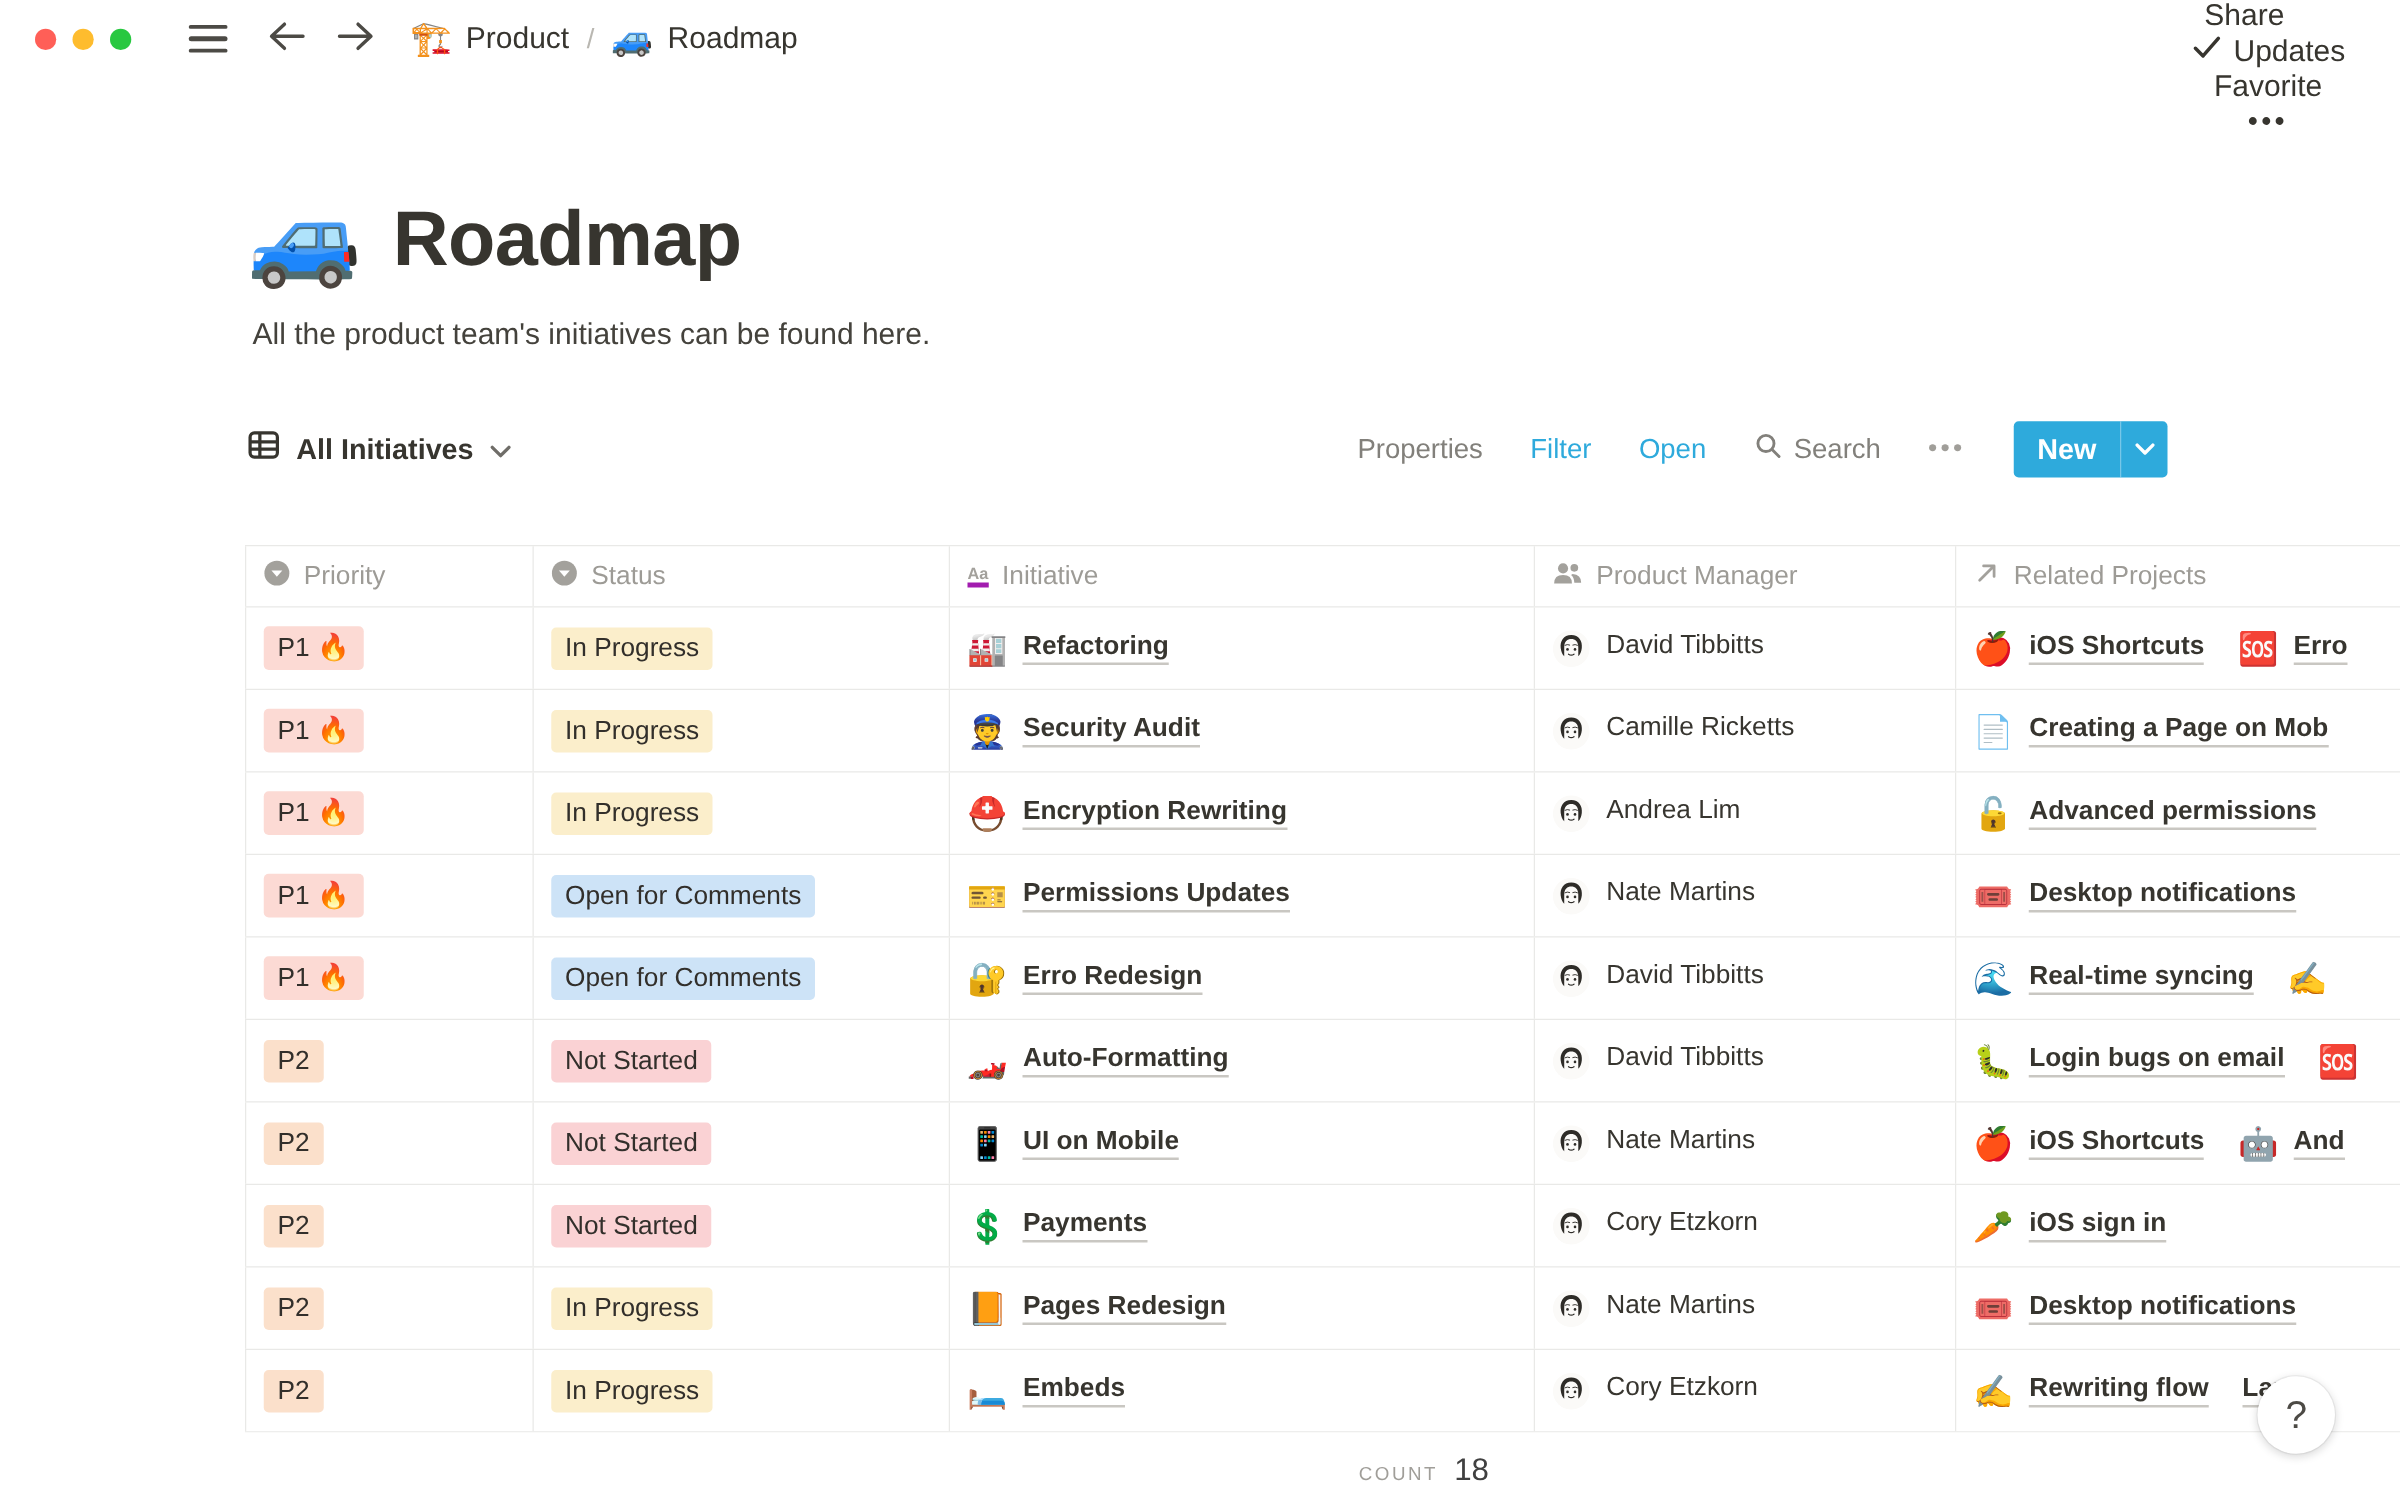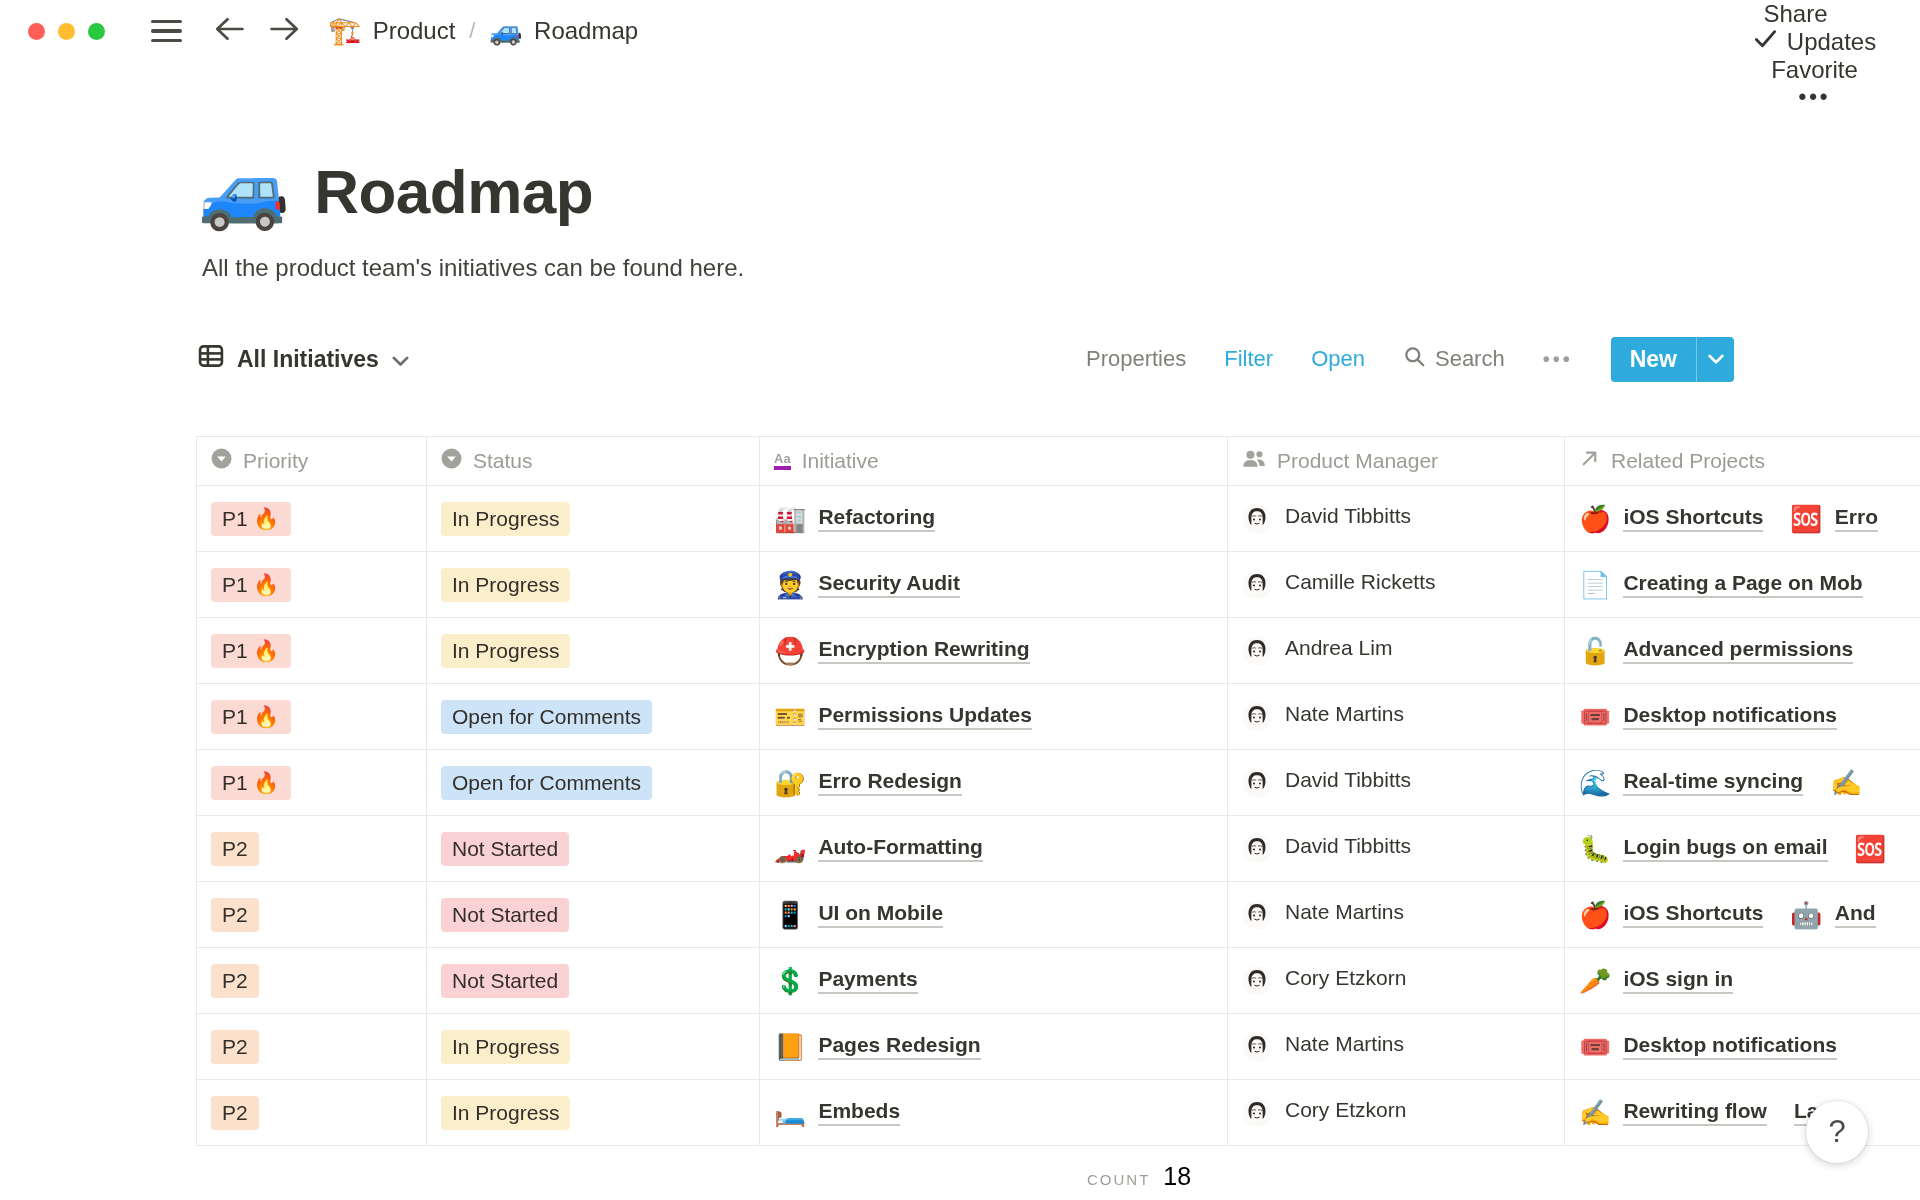--- a/index.html
+++ b/index.html
@@ -65,21 +65,21 @@
   .pg-link .lbl { font-weight:700; border-bottom:2px solid #c9c7c2; padding-bottom:1px; font-size:21px; color:#37352F; }
   .pm-wrap { display:flex; align-items:flex-start; gap:13px; }
   .pm-av { width:30px; height:30px; border-radius:50%; overflow:hidden; flex:none; }
   .pm-name { font-size:21px; }
   .related-cell .pg-link { display:inline-flex; }
   .related-cell .pg-link + .pg-link { margin-left:27px; }
 
   
   .count-row { display:flex; align-items:baseline; gap:13px; margin:16px 0 0 1087px; cursor:pointer; }
   .count-label { font-size:15px; letter-spacing:2px; color:#a09e99; }
-  .count-value { font-size:25px; color:#000000; }
+  .count-value { font-size:25px; color:#404040; }
 
   .help-btn { position:absolute; left:1806px; top:1101px; width:62px; height:62px; border-radius:50%;
     background:#fff; box-shadow:0 2px 8px rgba(15,15,15,.18), 0 0 0 1px rgba(15,15,15,.05);
     display:flex; align-items:center; justify-content:center; font-size:31px; color:#4c4a45; cursor:pointer; z-index:9; }
 </style>
 </head>
 <body>
 
 <div class="topbar">
   <div class="lights">

